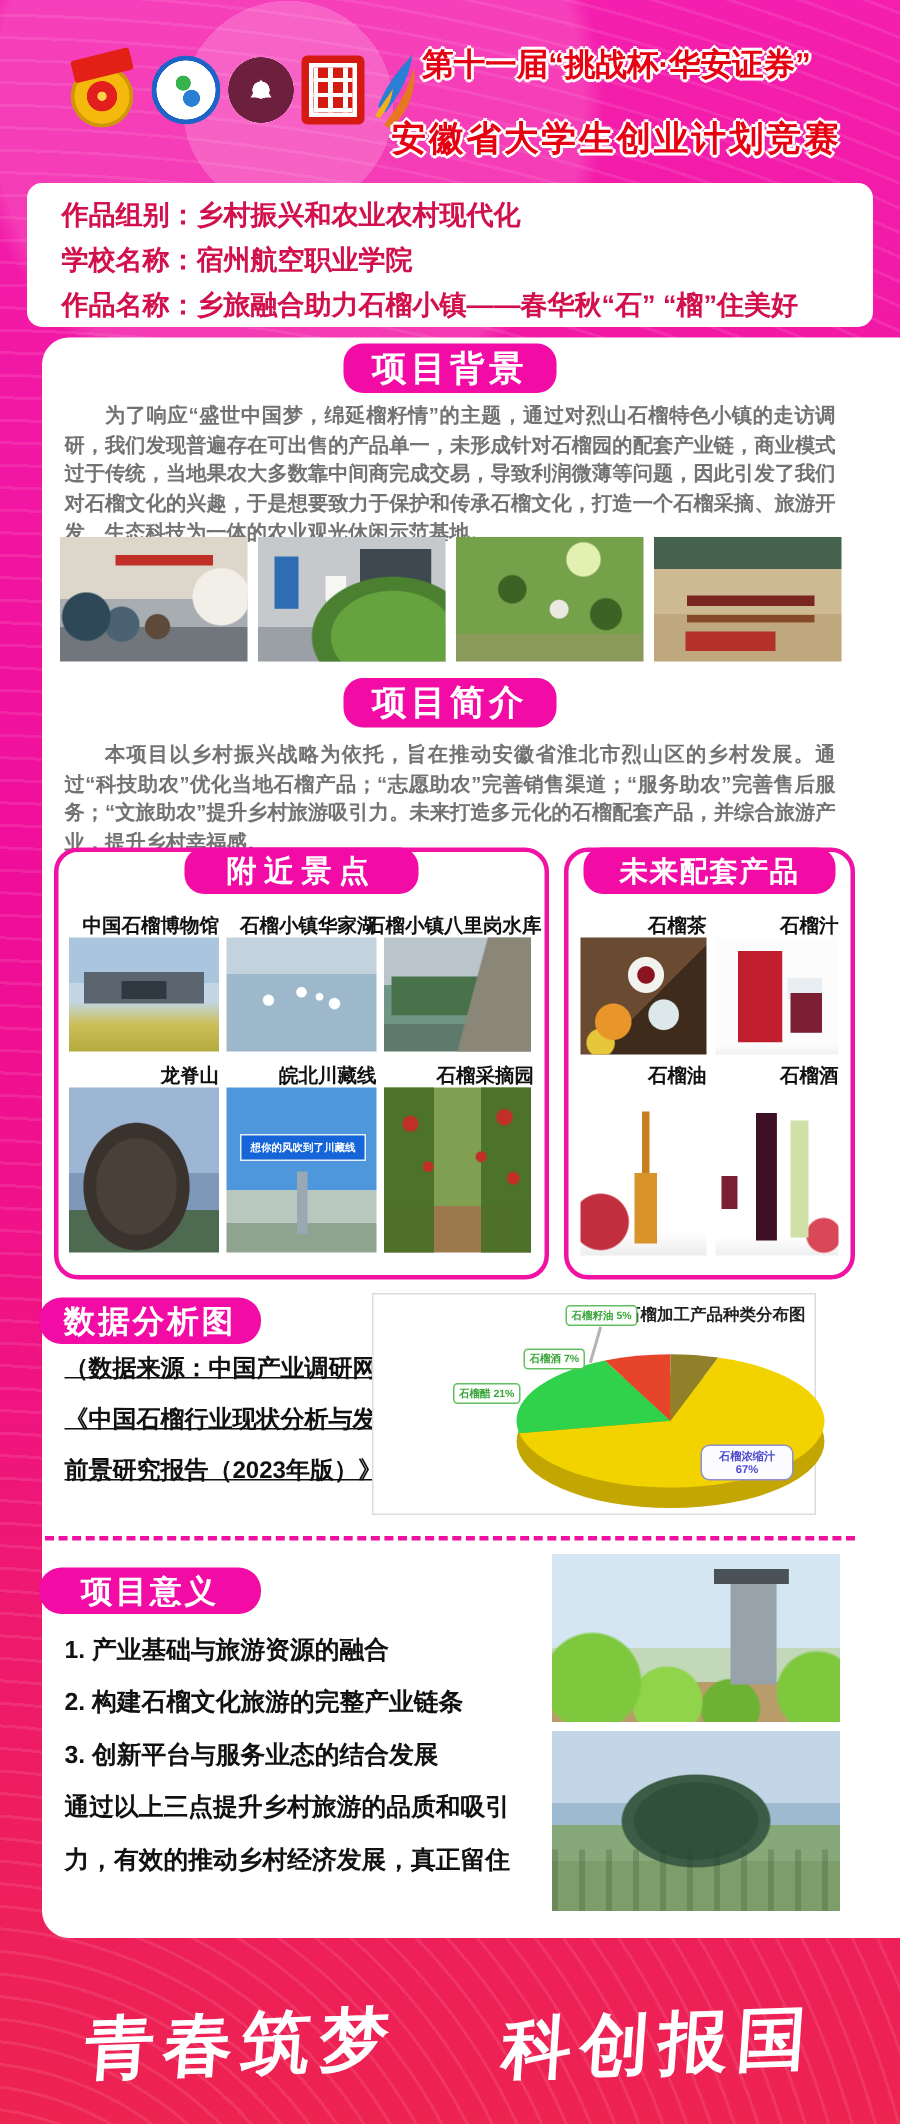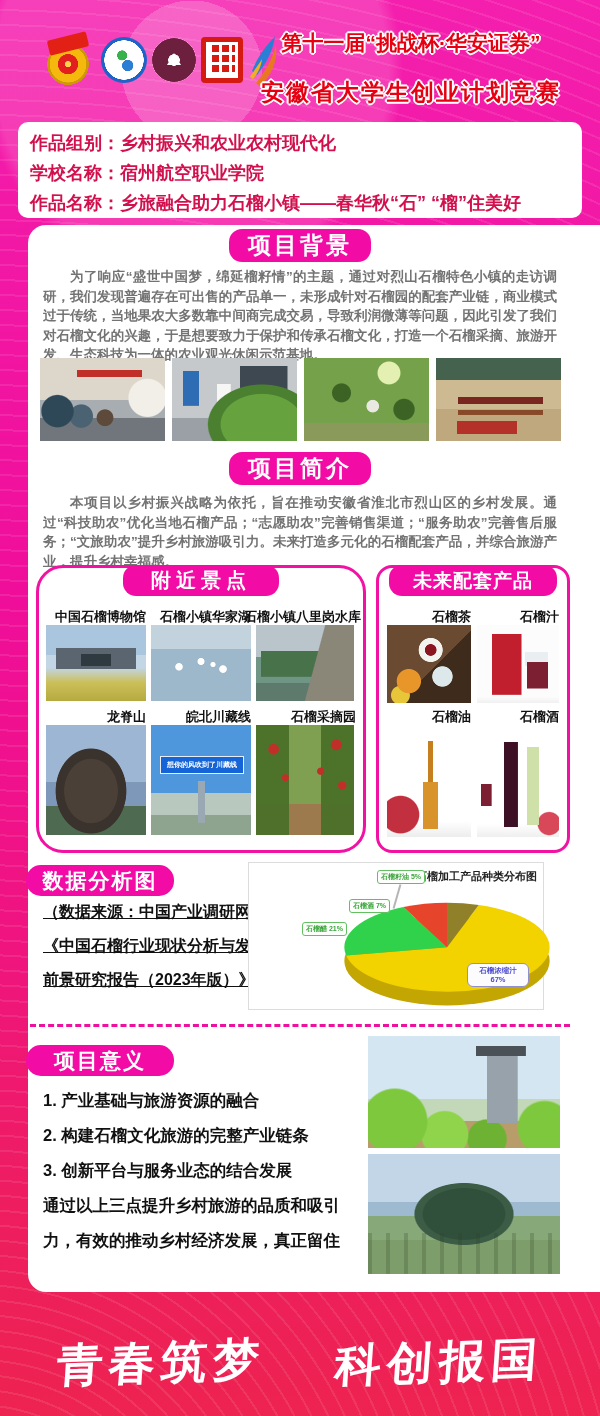--- a/index.html
+++ b/index.html
@@ -36,35 +36,35 @@
     background:
       repeating-linear-gradient(90deg,#fff 0 3px,transparent 3px 10px),
       repeating-linear-gradient(0deg,#fff 0 3px,transparent 3px 10px);
     border:3px solid #fff;}
   .title-block{position:absolute;left:258px;top:29px;width:306px;text-align:center;color:#e60012;font-weight:bold;
     text-shadow:-2px 0 #fff,2px 0 #fff,0 -2px #fff,0 2px #fff,-1px -1px #fff,1px 1px #fff,1px -1px #fff,-1px 1px #fff;}
   .title-line1{font-size:21px;letter-spacing:0px;}
   .title-line2{font-size:23px;letter-spacing:2px;margin-top:20px;}
   
   .info-card{position:absolute;left:18px;top:122px;width:564px;height:96px;background:#fff;border-radius:10px;
-    padding:6px 0 0 12px;box-sizing:border-box;}
+    padding:6px 0 0 23px;box-sizing:border-box;}
   .info-row{font-size:18px;font-weight:bold;color:#d2104e;line-height:30px;white-space:nowrap;}
   
   .card{position:absolute;left:28px;top:225px;width:600px;height:1067px;background:#fff;border-radius:18px;}
   .pill-bg{left:201px;top:4px;width:142px;height:33px;font-size:23px;letter-spacing:3px;}
   .para{font-weight:bold;color:#737373;font-size:13.5px;line-height:19.5px;text-align:justify;text-indent:2em;}
   .para-bg{left:15px;top:42px;width:514px;}
   .photo{background-color:#ccc;}
   .photos-bg{left:12px;top:133px;display:flex;gap:7px;}
   .photos-bg .photo{width:125px;height:83px;}
   .pill-intro{left:201px;top:227px;width:142px;height:33px;font-size:23px;letter-spacing:3px;}
   .para-intro{left:15px;top:268px;width:514px;}
   
   .fbox{border:3px solid #f112a4;border-radius:16px;background:#fff;}
-  .box-attr{left:8px;top:340px;width:324px;height:282px;border-radius:27px;}
+  .box-attr{left:8px;top:340px;width:324px;height:282px;}
   .box-prod{left:348px;top:340px;width:188px;height:282px;}
   .pill-attr{left:50%;top:-3px;transform:translateX(-50%);width:156px;height:31px;font-size:20px;letter-spacing:5px;}
   .pill-prod{left:50%;top:-3px;transform:translateX(-50%);width:168px;height:31px;font-size:19px;letter-spacing:1px;}
   .cap{position:absolute;font-size:13px;font-weight:bold;color:#111;text-align:right;white-space:nowrap;}
   
   .pill-analysis{left:-2px;top:640px;width:148px;height:31px;font-size:21px;letter-spacing:2px;border-radius:15px;}
   .src-line{position:absolute;left:15px;font-size:16px;font-weight:bold;color:#111;white-space:nowrap;text-decoration:underline;}
   .chart-box{left:220px;top:637px;width:296px;height:148px;background:#fff;border:1px solid #dcdcdc;box-sizing:border-box;}
   .chart-title{position:absolute;right:6px;top:6px;font-size:11px;font-weight:bold;color:#222;}
   .callout{position:absolute;font-size:7px;font-weight:bold;color:#3aa53a;background:#fdfffd;

